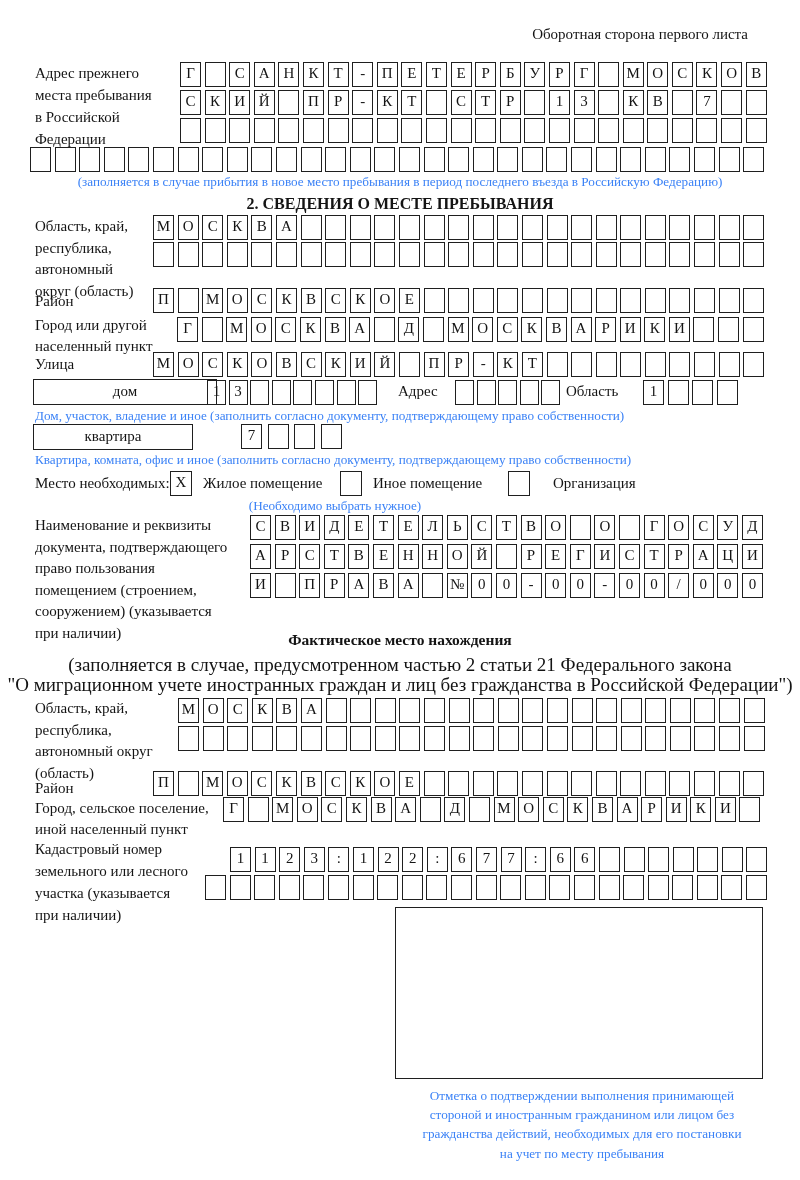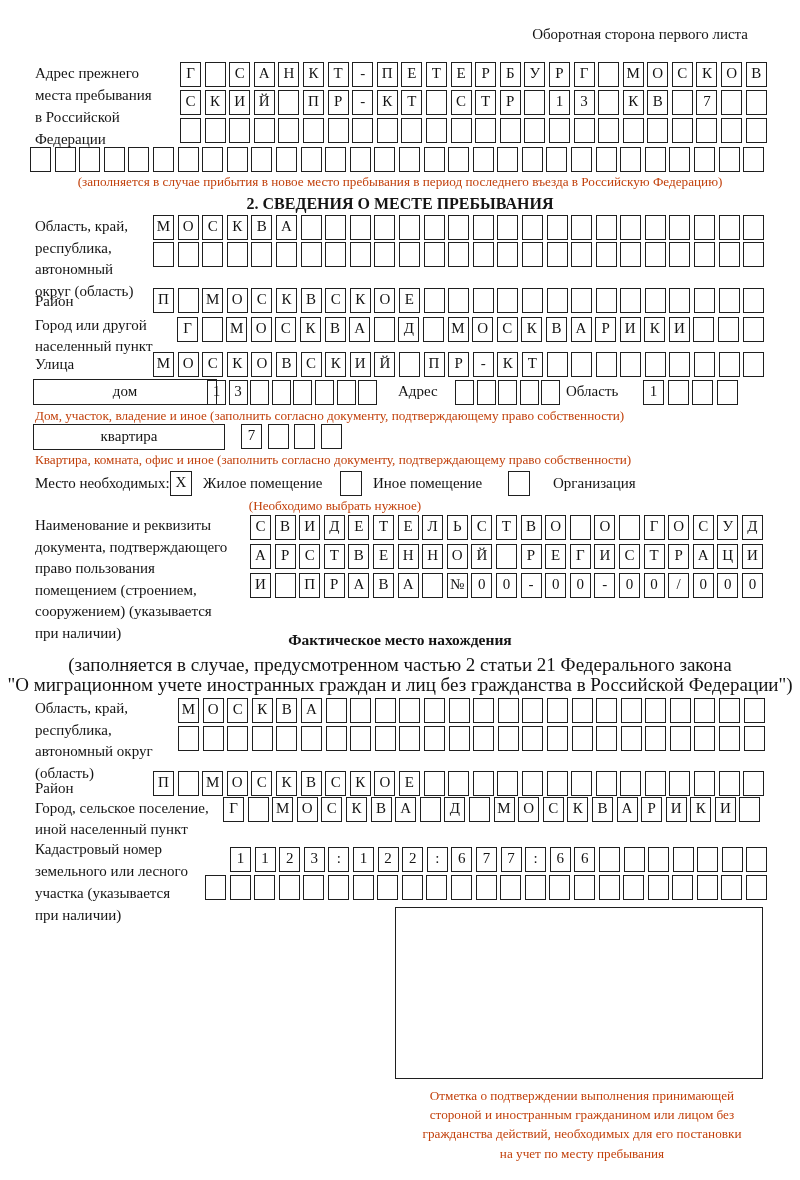--- a/index.html
+++ b/index.html
@@ -9,21 +9,21 @@
   .cells{position:absolute;display:flex;gap:3.6px;}
   .cells.sm{gap:2.6px;}
   .cells.wide{gap:5.6px;}
   .cell{box-sizing:border-box;flex:0 0 auto;width:21px;height:25px;border:1.6px solid #1f1f1f;
         text-align:center;font-size:15px;line-height:21px;font-family:"Liberation Serif", serif;}
   .cells.sm .cell{width:19px;}
   .cellbox{box-sizing:border-box;width:22px;height:25px;border:1.6px solid #1f1f1f;
         text-align:center;font-size:15px;line-height:21px;}
   .label{font-size:15px;line-height:21.5px;white-space:pre-line;}
   .lh22{line-height:22px;}
-  .caption{font-size:13.2px;color:#c2410c;}
+  .caption{font-size:13.2px;color:#3b82f6;}
   .center{left:0;width:800px;text-align:center;}
   .title{font-weight:bold;font-size:16px;}
   .subtitle{font-size:19px;line-height:20px;white-space:pre-line;}
   .bigbox{box-sizing:border-box;border:1.6px solid #1f1f1f;text-align:center;
           font-size:15px;line-height:23px;}
   .stampbox{box-sizing:border-box;border:1.7px solid #1f1f1f;background:#fff;}
   .prewrap{white-space:pre-line;}
 </style>
 </head>
 <body>
@@ -315,21 +315,21 @@
   </div>
 <div class="abs label" style="left:566px;top:381px;">Область</div>
 <div class="cells" style="left:643px;top:380px;">
     <span class="cell">1</span>
     <span class="cell"></span>
     <span class="cell"></span>
     <span class="cell"></span>
   </div>
 <div class="abs caption" style="left:35px;top:408px;">Дом, участок, владение и иное (заполнить согласно документу, подтверждающему право собственности)</div>
 
-<div class="abs bigbox" style="left:33px;top:424px;width:192px;height:26px;">квартира</div>
+<div class="abs bigbox" style="left:33px;top:424px;width:160px;height:26px;">квартира</div>
 <div class="cells wide" style="left:241px;top:424px;">
     <span class="cell">7</span>
     <span class="cell"></span>
     <span class="cell"></span>
     <span class="cell"></span>
   </div>
 <div class="abs caption" style="left:35px;top:452px;">Квартира, комната, офис и иное (заполнить согласно документу, подтверждающему право собственности)</div>
 
 <div class="abs label" style="left:35px;top:473px;">Место необходимых:</div>
 <span class="abs cellbox" style="left:170px;top:471px;">X</span>

